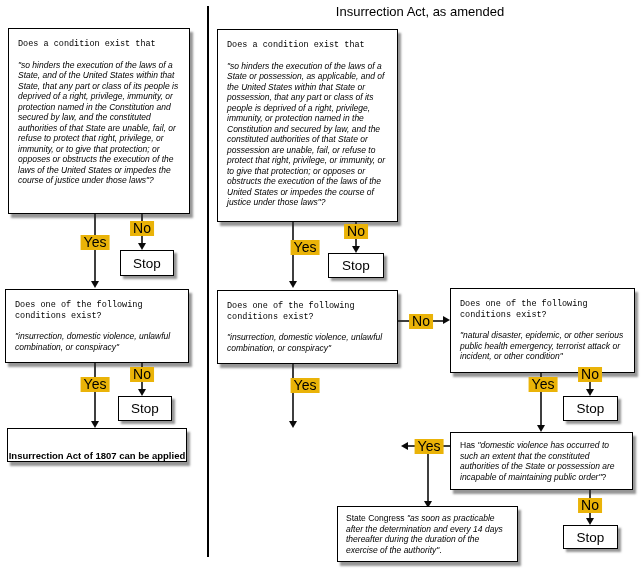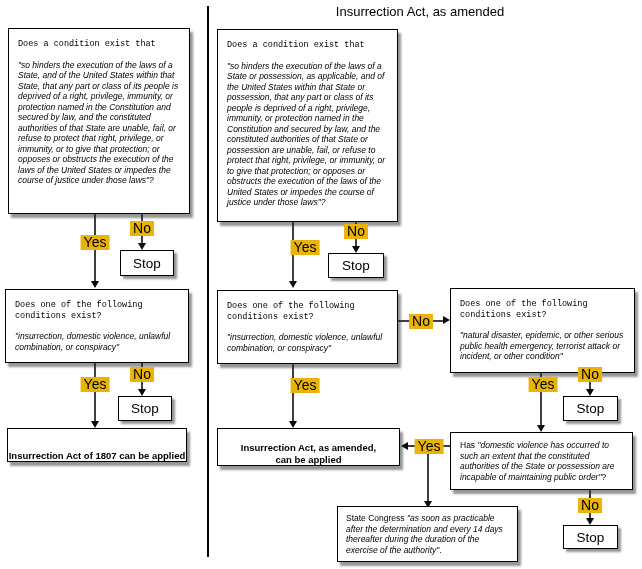--- a/index.html
+++ b/index.html
@@ -111,23 +111,20 @@
   </div>
 
   <div class="box" style="left:217px; top:29px; width:181px; min-height:193px;">
     <p class="intro">Does a condition exist that</p>
     <p class="quote">"so hinders the execution of the laws of a State or possession, as applicable, and of the United States within that State or possession, that any part or class of its people is deprived of a right, privilege, immunity, or protection named in the Constitution and secured by law, and the constituted authorities of that State or possession are unable, fail, or refuse to protect that right, privilege, or immunity, or to give that protection; or opposes or obstructs the execution of the laws of the United States or impedes the course of justice under those laws"?</p>
   </div>
   <div class="box" style="left:217px; top:290px; width:181px; min-height:67px;">
     <p class="intro">Does one of the following conditions exist?</p>
     <p class="quote">"insurrection, domestic violence, unlawful combination, or conspiracy"</p>
   </div>
-  <div class="resultbox" style="left:217px; top:428px; width:183px; height:38px;">
-    <span style="display:inline-block; max-width:140px;">Insurrection Act, as amended, can be applied</span>
-  </div>
   <div class="box" style="left:337px; top:506px; width:181px; min-height:52px; padding:6px 8px;">
     <p><span>State Congress </span><span class="q">"as soon as practicable after the determination and every 14 days thereafter during the duration of the exercise of the authority"</span><span>.</span></p>
   </div>
 
   <div class="box" style="left:450px; top:288px; width:185px; min-height:69px;">
     <p class="intro">Does one of the following conditions exist?</p>
     <p class="quote">"natural disaster, epidemic, or other serious public health emergency, terrorist attack or incident, or other condition"</p>
   </div>
   <div class="box" style="left:450px; top:432px; width:183px; min-height:55px; padding:7px 9px;">
     <p><span>Has </span><span class="q">"domestic violence has occurred to such an extent that the constituted authorities of the State or possession are incapable of maintaining public order"</span><span>?</span></p>

